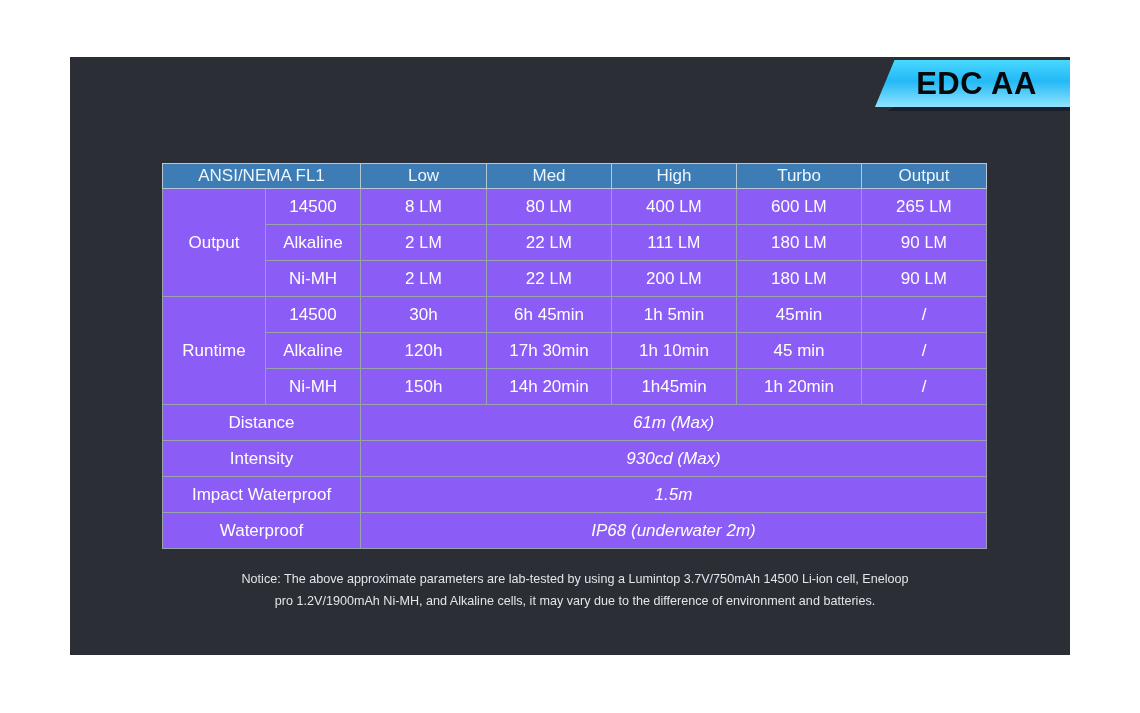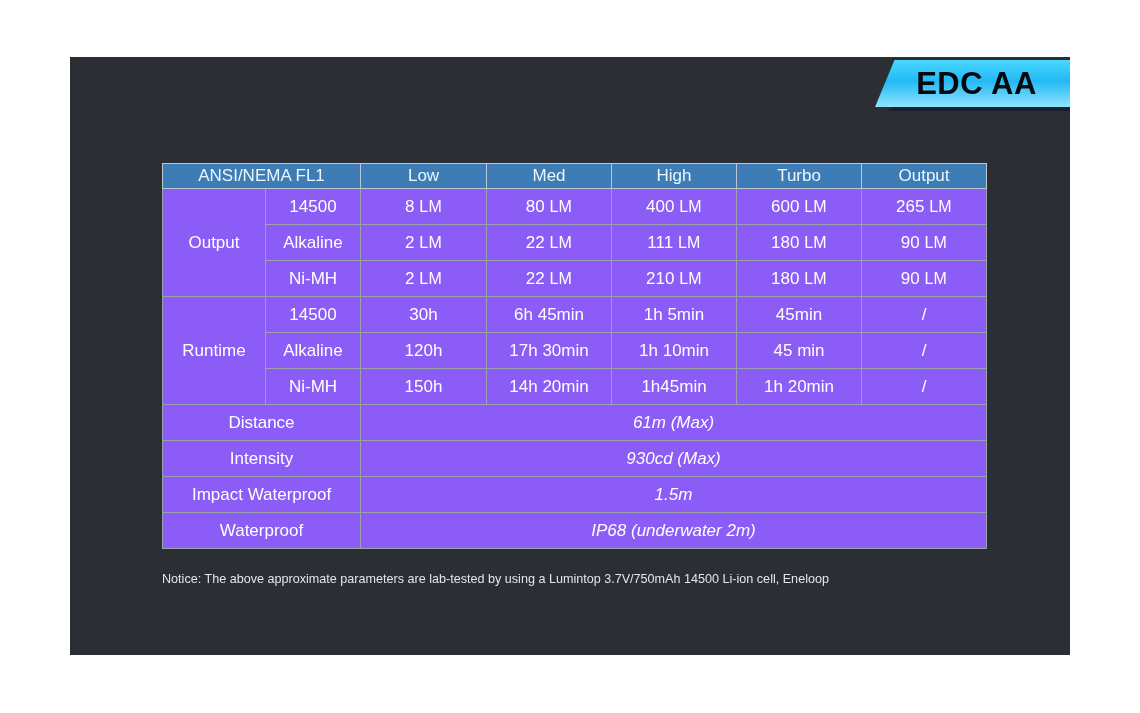--- a/index.html
+++ b/index.html
@@ -119,20 +119,21 @@
   td.grouplabel { font-size: 17px; }
   td.wide-value { font-size: 17px; font-style: italic; }
   td.speclabel { font-size: 17px; }
 
   
   .notice {
     position: absolute;
     left: 92px;
     top: 512px;
     width: 826px;
+    text-align: center;
     color: #e2e5ea;
     font-size: 12.6px;
     line-height: 1.72;
   }
   .notice-line { display: block; }
 </style>
 </head>
 <body>
 
 <div id="root">
@@ -184,21 +185,21 @@
             <td><span>2</span> <span class="unit">LM</span></td>
             <td><span>22</span> <span class="unit">LM</span></td>
             <td><span>111</span> <span class="unit">LM</span></td>
             <td><span>180</span> <span class="unit">LM</span></td>
             <td><span>90</span> <span class="unit">LM</span></td>
           </tr>
           <tr>
             <td class="rowlabel">Ni-MH</td>
             <td><span>2</span> <span class="unit">LM</span></td>
             <td><span>22</span> <span class="unit">LM</span></td>
-            <td><span>210</span> <span class="unit">LM</span></td>
+            <td><span>200</span> <span class="unit">LM</span></td>
             <td><span>180</span> <span class="unit">LM</span></td>
             <td><span>90</span> <span class="unit">LM</span></td>
           </tr>
 
           <tr>
             <td class="grouplabel" rowspan="3">Runtime</td>
             <td class="rowlabel">14500</td>
             <td>30h</td>
             <td>6h 45min</td>
             <td>1h 5min</td>
@@ -238,16 +239,17 @@
             <td class="speclabel" colspan="2">Waterproof</td>
             <td class="wide-value" colspan="5">IP68 (underwater 2m)</td>
           </tr>
 
         </tbody>
       </table>
     </div>
 
     <div class="notice">
       <span class="notice-line">Notice: The above approximate parameters are lab-tested by using a Lumintop 3.7V/750mAh 14500 Li-ion cell, Eneloop</span>
+      <span class="notice-line">pro 1.2V/1900mAh Ni-MH, and Alkaline cells, it may vary due to the difference of environment and batteries.</span>
     </div>
 
   </div>
 </div>
 
 </body></html>

